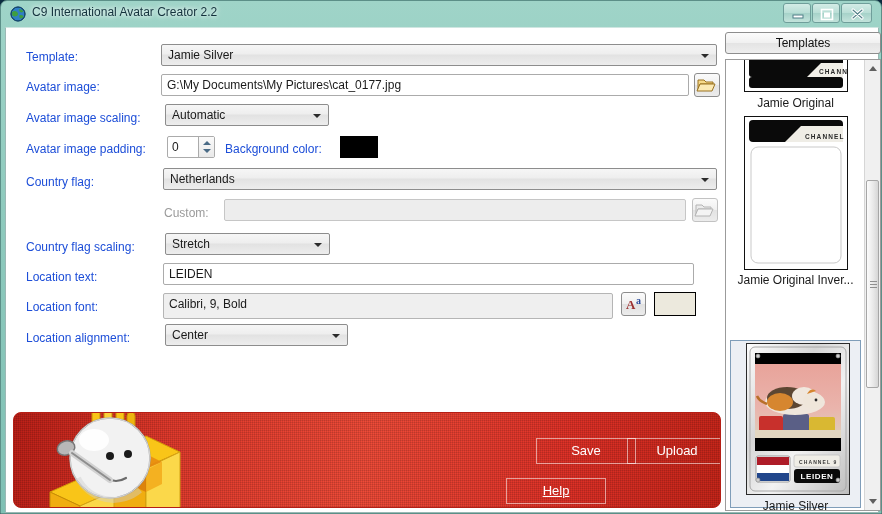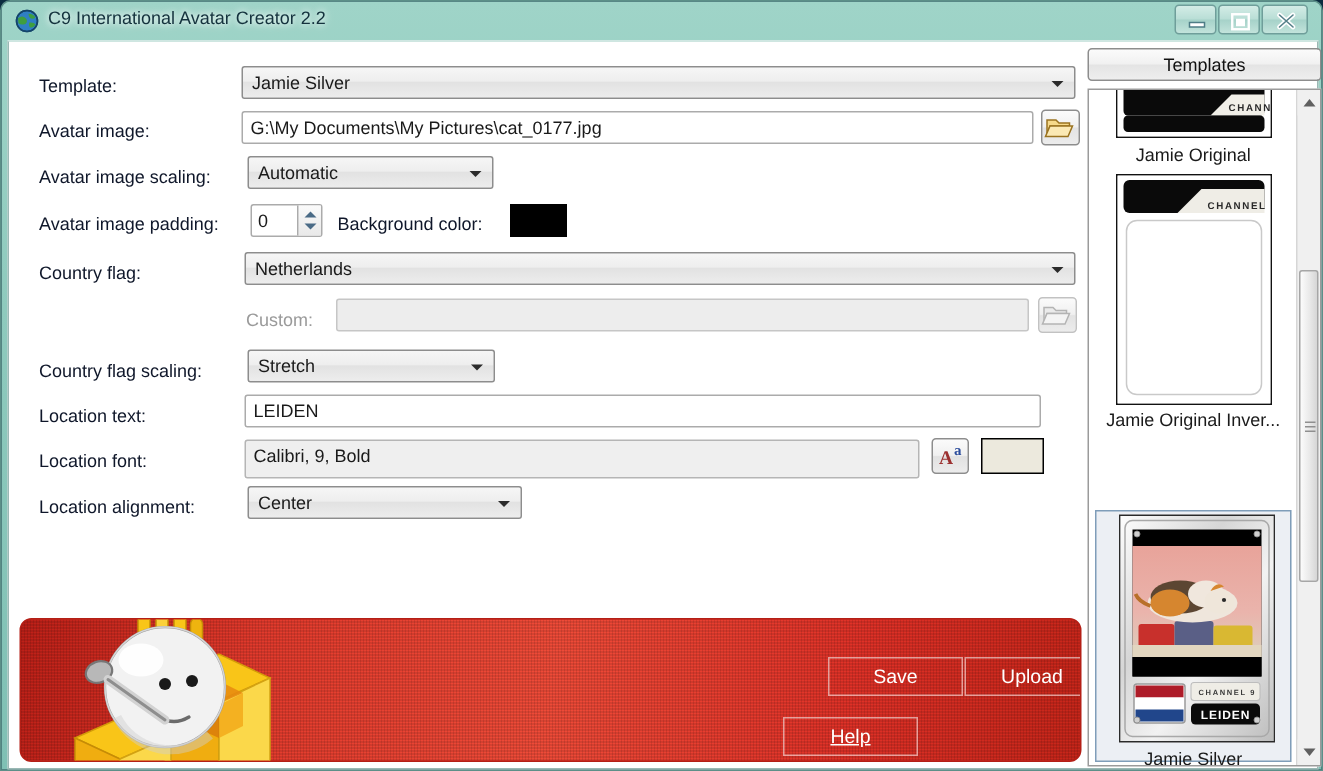--- a/index.html
+++ b/index.html
@@ -47,21 +47,21 @@
   #client {
     position: absolute; left: 4px; top: 26px;
     width: 874px; height: 486px;
     background: #ffffff;
     border: 1px solid #9ab8b4;
     border-top-color: #cfe6e1;
   }
 
   
   .lbl {
-    position: absolute; font-size: 12px; color: #0f172a; white-space: nowrap;
+    position: absolute; font-size: 12px; color: #1d4ed8; white-space: nowrap;
   }
   .lbl.dis { color: #9a9a9a; }
 
   .combo, .txt, .txt-ro, .spin {
     position: absolute;
     font-size: 12px; color: #1a1a1a;
     border-radius: 2px;
     line-height: 1;
   }
   .combo {
@@ -147,25 +147,25 @@
     border-radius: 8px;
     background-color: #e03127;
     background-image:
       repeating-linear-gradient(0deg, rgba(0,0,0,.10) 0 1px, transparent 1px 2px),
       repeating-linear-gradient(90deg, rgba(0,0,0,.10) 0 1px, transparent 1px 2px),
       linear-gradient(100deg, #bd1f17 0%, #e23a2c 22%, #ef4b38 50%, #e03127 78%, #c62519 100%);
     overflow: hidden;
     border: 1px solid #b41f16;
   }
   .rbtn {
-    position: absolute; height: 26px; width: 90px;
+    position: absolute; height: 26px; width: 100px;
     border: 1px solid rgba(255,255,255,.55);
     background: transparent;
     color: #ffffff; font-size: 13px;
-    text-align: center; line-height: 24px; margin-left: 16px;
+    text-align: center; line-height: 24px;
   }
   #rb-save   { left: 522px; top: 25px; }
   #rb-upload { left: 613px; top: 25px; }
   #rb-help   { left: 492px; top: 65px; text-decoration: underline; }
   #rb-about  { left: 613px; top: 65px; }
 
   
   #mascot { position: absolute; left: 18px; top: -13px; }
 
   

